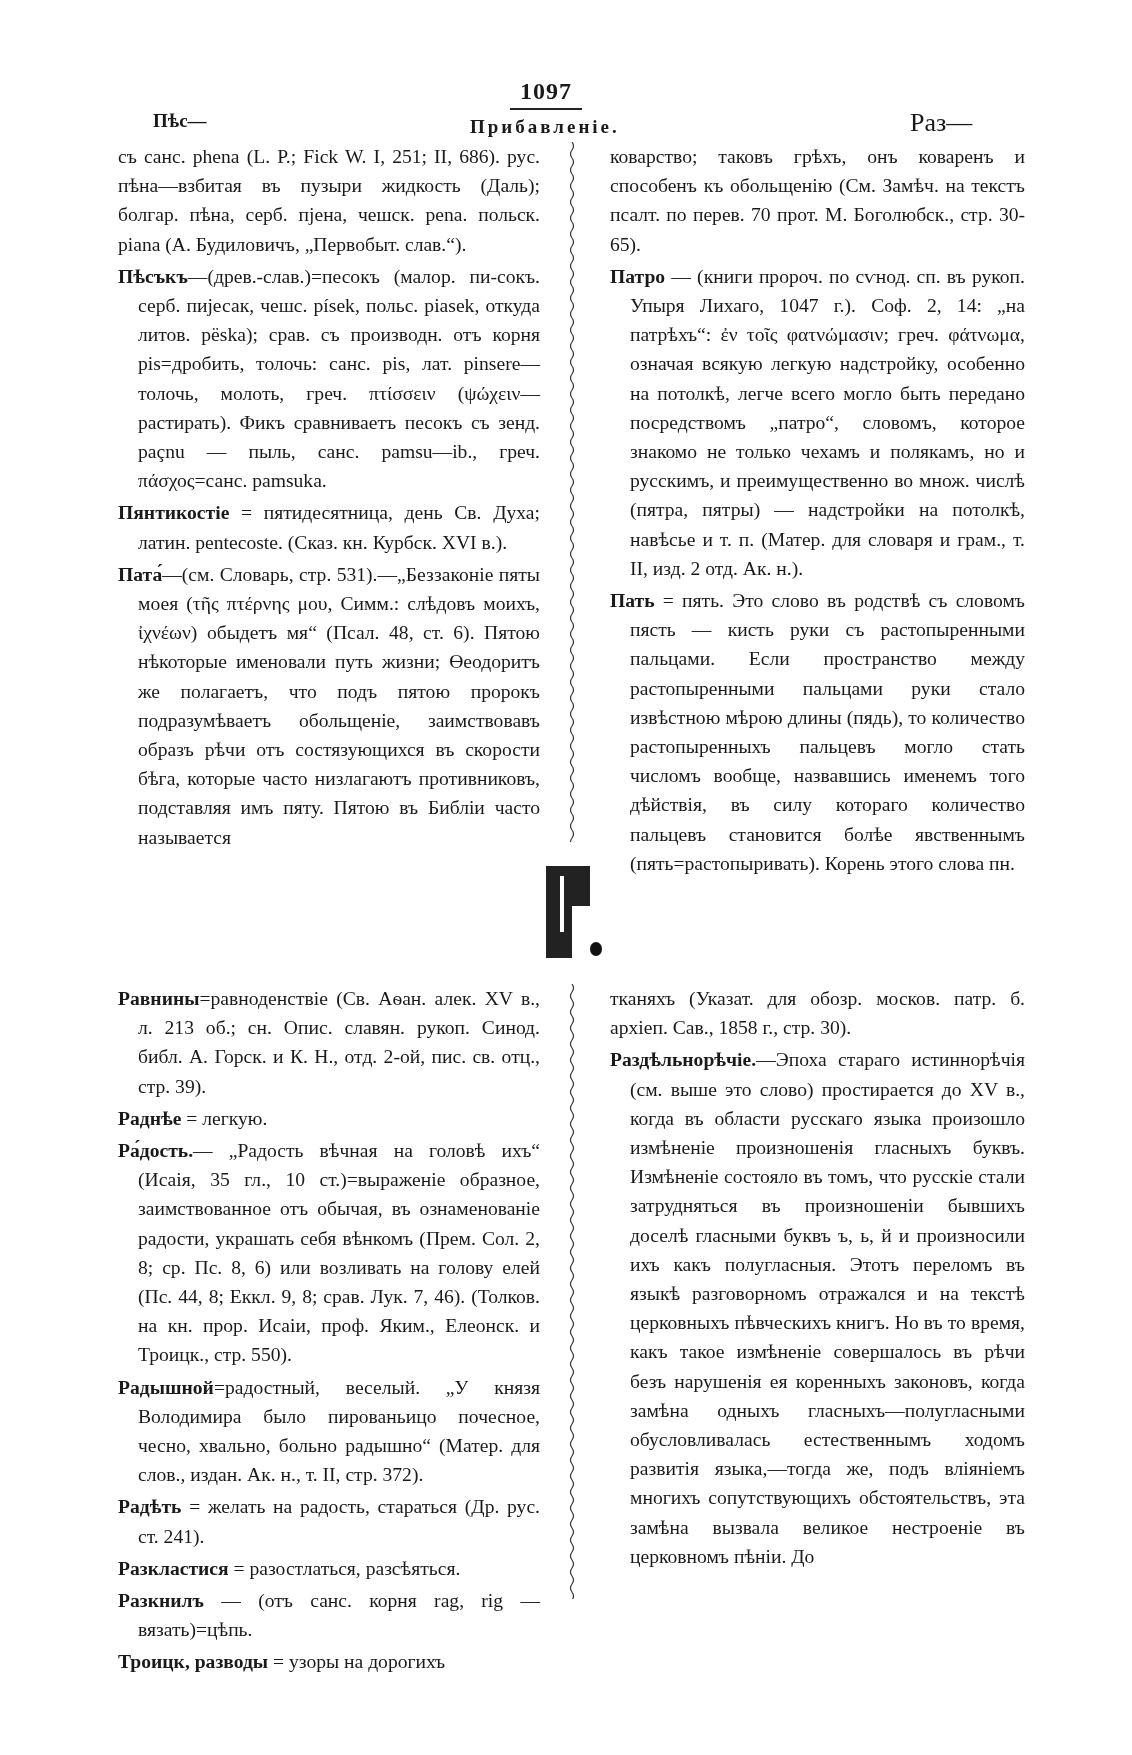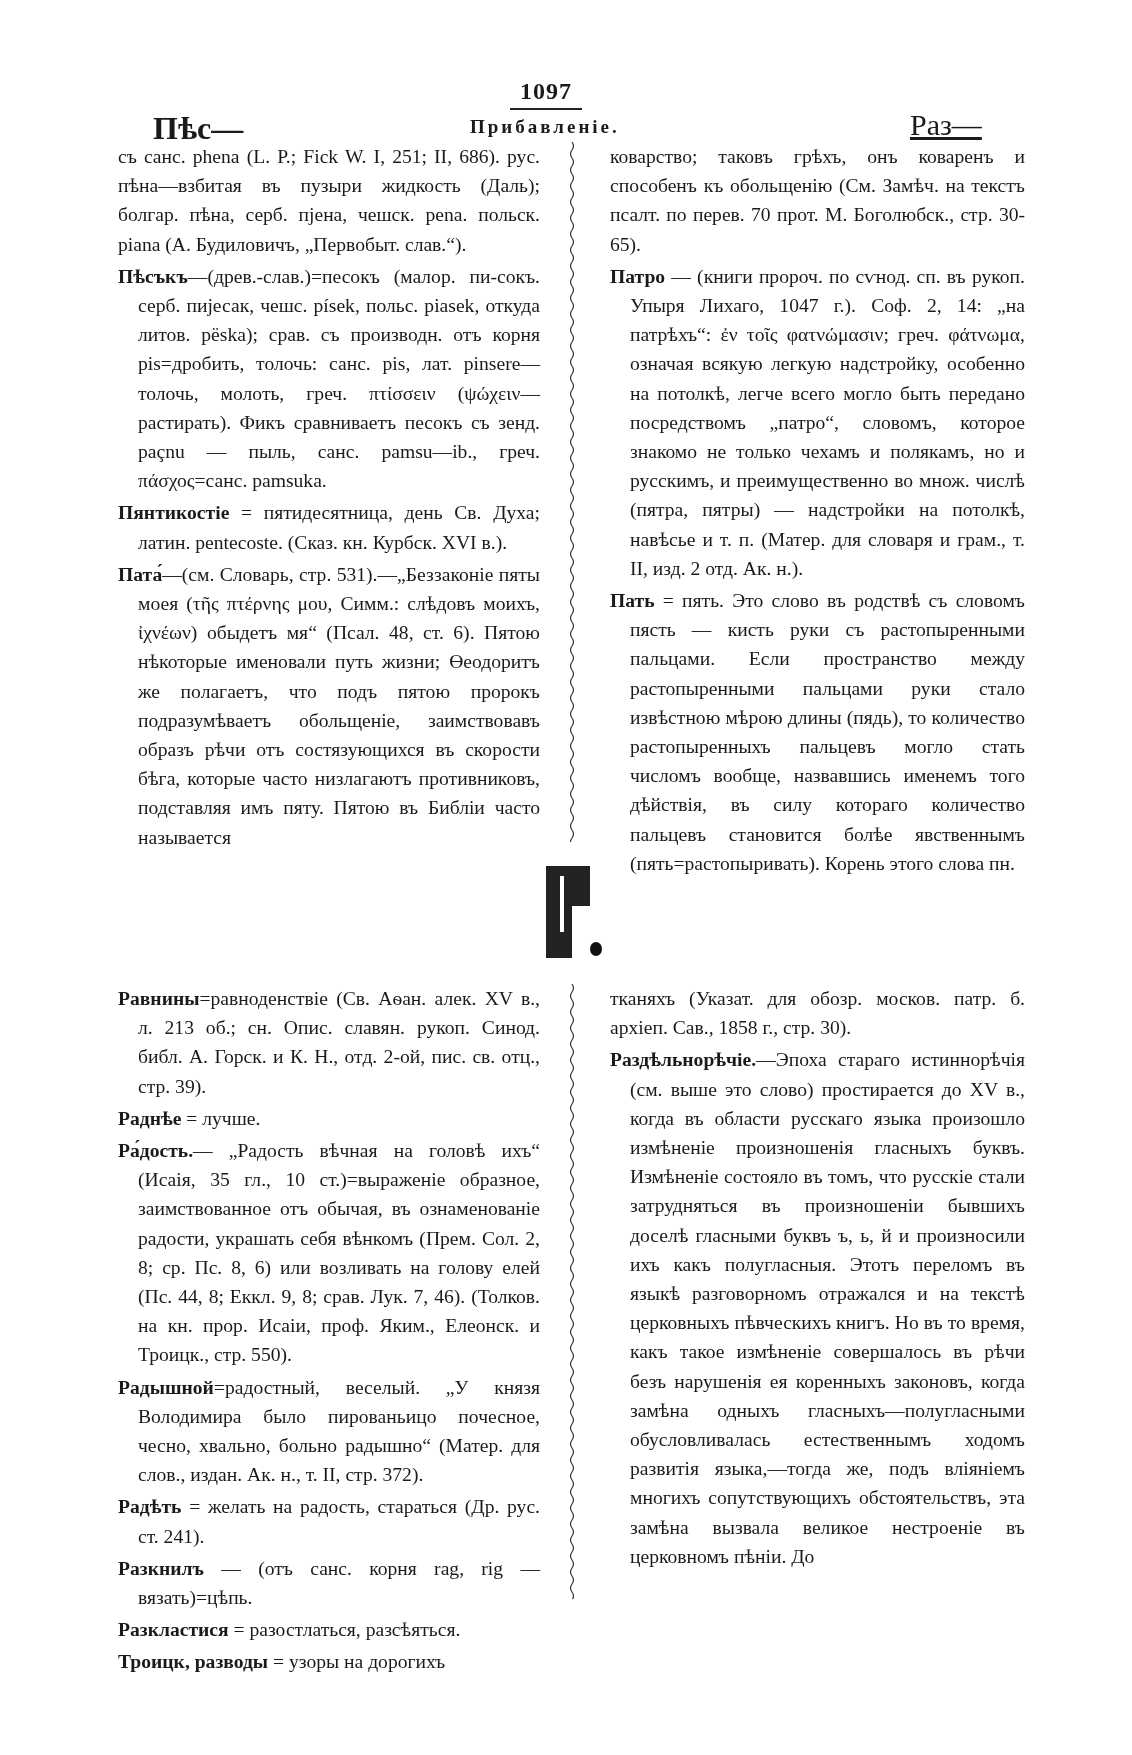--- a/index.html
+++ b/index.html
@@ -3,26 +3,26 @@
 <meta charset="utf-8">
 <style>
   html, body { margin: 0; padding: 0; background: #ffffff; }
   body { width: 1132px; height: 1755px; position: relative; overflow: hidden; color: #1a1a1a;
          font-family: "DejaVu Serif", "Liberation Serif", serif; }
   .page { position: absolute; left: 0; top: 0; width: 1048px; height: 1755px; }
   .pagenum { position: absolute; left: 520px; top: 78px; font-size: 24px; font-weight: bold;
              font-family: "Liberation Serif", serif; letter-spacing: 1px; }
   .pagenum-rule { position: absolute; left: 510px; top: 108px; width: 72px; height: 0;
                   border-top: 2px solid #222; }
-  .running-left { position: absolute; left: 153px; top: 110px; font-size: 32px; font-weight: bold;
+  .running-left { position: absolute; left: 153px; top: 110px; font-size: 19px; font-weight: bold;
                   font-family: "Liberation Serif", serif; }
   .running-center { position: absolute; left: 470px; top: 116px; font-size: 19px; font-weight: bold;
                     letter-spacing: 3px; font-family: "Liberation Serif", serif; }
-  .running-right { position: absolute; left: 910px; top: 108px; font-size: 30px;
-                   font-family: "Liberation Serif", serif; text-decoration: underline; }
+  .running-right { position: absolute; left: 910px; top: 108px; font-size: 26px;
+                   font-family: "Liberation Serif", serif; }
   .col { position: absolute; font-size: 19.6px; line-height: 29.2px; font-family: "Liberation Serif", serif;
          text-align: justify; }
   .col-left-top { left: 118px; top: 142px; width: 422px; }
   .col-right-top { left: 610px; top: 142px; width: 415px; }
   .col-left-bottom { left: 118px; top: 984px; width: 422px; }
   .col-right-bottom { left: 610px; top: 984px; width: 415px; }
   .entry { margin: 0 0 3px 0; padding-left: 20px; text-indent: -20px; }
   .entry.cont { padding-left: 0; text-indent: 0; }
   .hw { font-weight: bold; }
   .divider { position: absolute; left: 567px; width: 10px; }
@@ -62,26 +62,26 @@
 
   <div class="section-letter">
     <div class="stem"></div>
     <div class="bowl"></div>
     <div class="notch"></div>
     <div class="dot"></div>
   </div>
 
   <div class="col col-left-bottom">
       <p class="entry"><span class="hw">Равнины</span><span>=равноденствіе (Св. Аѳан. алек. XV в., л. 213 об.; сн. Опис. славян. рукоп. Синод. библ. А. Горск. и К. Н., отд. 2-ой, пис. св. отц., стр. 39).</span></p>
-      <p class="entry"><span class="hw">Раднѣе</span><span> = лучше.</span></p>
+      <p class="entry"><span class="hw">Раднѣе</span><span> = легкую.</span></p>
       <p class="entry"><span class="hw">Ра́дость.</span><span>— „Радость вѣчная на головѣ ихъ“ (Исаія, 35 гл., 10 ст.)=выраженіе образное, заимствованное отъ обычая, въ ознаменованіе радости, украшать себя вѣнкомъ (Прем. Сол. 2, 8; ср. Пс. 8, 6) или возливать на голову елей (Пс. 44, 8; Еккл. 9, 8; срав. Лук. 7, 46). (Толков. на кн. прор. Исаіи, проф. Яким., Елеонск. и Троицк., стр. 550).</span></p>
       <p class="entry"><span class="hw">Радышной</span><span>=радостный, веселый. „У князя Володимира было пированьицо почесное, чесно, хвально, больно радышно“ (Матер. для слов., издан. Ак. н., т. II, стр. 372).</span></p>
       <p class="entry"><span class="hw">Радѣть</span><span> = желать на радость, стараться (Др. рус. ст. 241).</span></p>
+      <p class="entry"><span class="hw">Разкластися</span><span> = разостлаться, разсѣяться.</span></p>
       <p class="entry"><span class="hw">Разкнилъ</span><span> — (отъ санс. корня rag, rig —вязать)=цѣпь.</span></p>
-      <p class="entry"><span class="hw">Разкластися</span><span> = разостлаться, разсѣяться.</span></p>
       <p class="entry"><span class="hw">Троицк, разводы</span><span> = узоры на дорогихъ</span></p>
     </div>
   <div class="divider" style="top:984px;height:615px;">
     <svg width="10" height="615">
         <path id="wv2" fill="none" stroke="#333" stroke-width="1.2" d="M5 0 Q8 4 5 8 Q2 12 5 16 Q8 20 5 24 Q2 28 5 32 Q8 36 5 40 Q2 44 5 48 Q8 52 5 56 Q2 60 5 64 Q8 68 5 72 Q2 76 5 80 Q8 84 5 88 Q2 92 5 96 Q8 100 5 104 Q2 108 5 112 Q8 116 5 120 Q2 124 5 128 Q8 132 5 136 Q2 140 5 144 Q8 148 5 152 Q2 156 5 160 Q8 164 5 168 Q2 172 5 176 Q8 180 5 184 Q2 188 5 192 Q8 196 5 200 Q2 204 5 208 Q8 212 5 216 Q2 220 5 224 Q8 228 5 232 Q2 236 5 240 Q8 244 5 248 Q2 252 5 256 Q8 260 5 264 Q2 268 5 272 Q8 276 5 280 Q2 284 5 288 Q8 292 5 296 Q2 300 5 304 Q8 308 5 312 Q2 316 5 320 Q8 324 5 328 Q2 332 5 336 Q8 340 5 344 Q2 348 5 352 Q8 356 5 360 Q2 364 5 368 Q8 372 5 376 Q2 380 5 384 Q8 388 5 392 Q2 396 5 400 Q8 404 5 408 Q2 412 5 416 Q8 420 5 424 Q2 428 5 432 Q8 436 5 440 Q2 444 5 448 Q8 452 5 456 Q2 460 5 464 Q8 468 5 472 Q2 476 5 480 Q8 484 5 488 Q2 492 5 496 Q8 500 5 504 Q2 508 5 512 Q8 516 5 520 Q2 524 5 528 Q8 532 5 536 Q2 540 5 544 Q8 548 5 552 Q2 556 5 560 Q8 564 5 568 Q2 572 5 576 Q8 580 5 584 Q2 588 5 592 Q8 596 5 600 Q2 604 5 608 Q8 612 5 616"></path>
       </svg>
   </div>
   <div class="col col-right-bottom">
       <p class="entry cont"><span>тканяхъ (Указат. для обозр. москов. патр. б. архіеп. Сав., 1858 г., стр. 30).</span></p>
       <p class="entry"><span class="hw">Раздѣльнорѣчіе.</span><span>—Эпоха стараго истиннорѣчія (см. выше это слово) простирается до XV в., когда въ области русскаго языка произошло измѣненіе произношенія гласныхъ буквъ. Измѣненіе состояло въ томъ, что русскіе стали затрудняться въ произношеніи бывшихъ доселѣ гласными буквъ ъ, ь, й и произносили ихъ какъ полугласныя. Этотъ переломъ въ языкѣ разговорномъ отражался и на текстѣ церковныхъ пѣвческихъ книгъ. Но въ то время, какъ такое измѣненіе совершалось въ рѣчи безъ нарушенія ея коренныхъ законовъ, когда замѣна одныхъ гласныхъ—полугласными обусловливалась естественнымъ ходомъ развитія языка,—тогда же, подъ вліяніемъ многихъ сопутствующихъ обстоятельствъ, эта замѣна вызвала великое нестроеніе въ церковномъ пѣніи. До</span></p>

